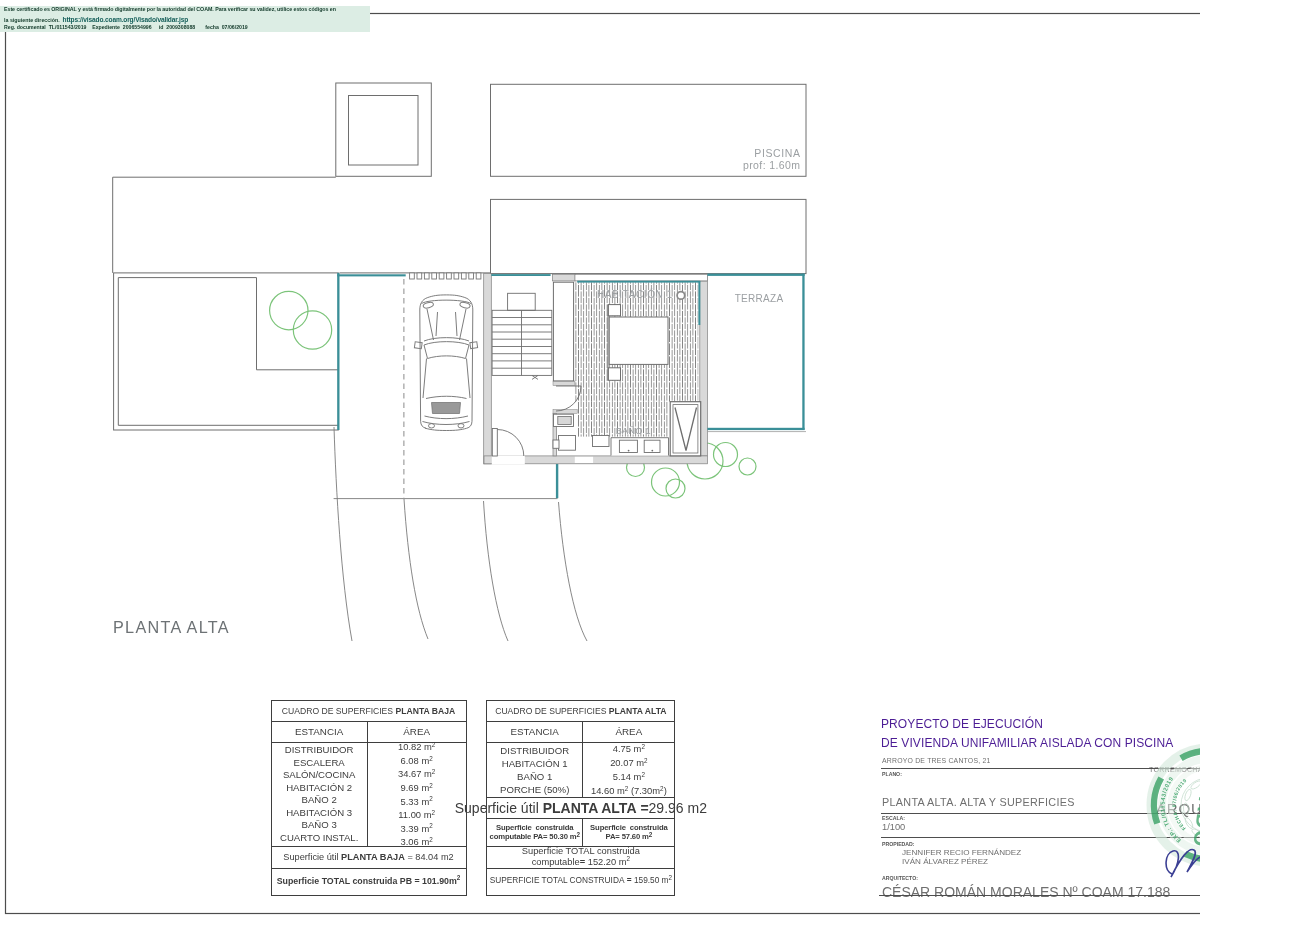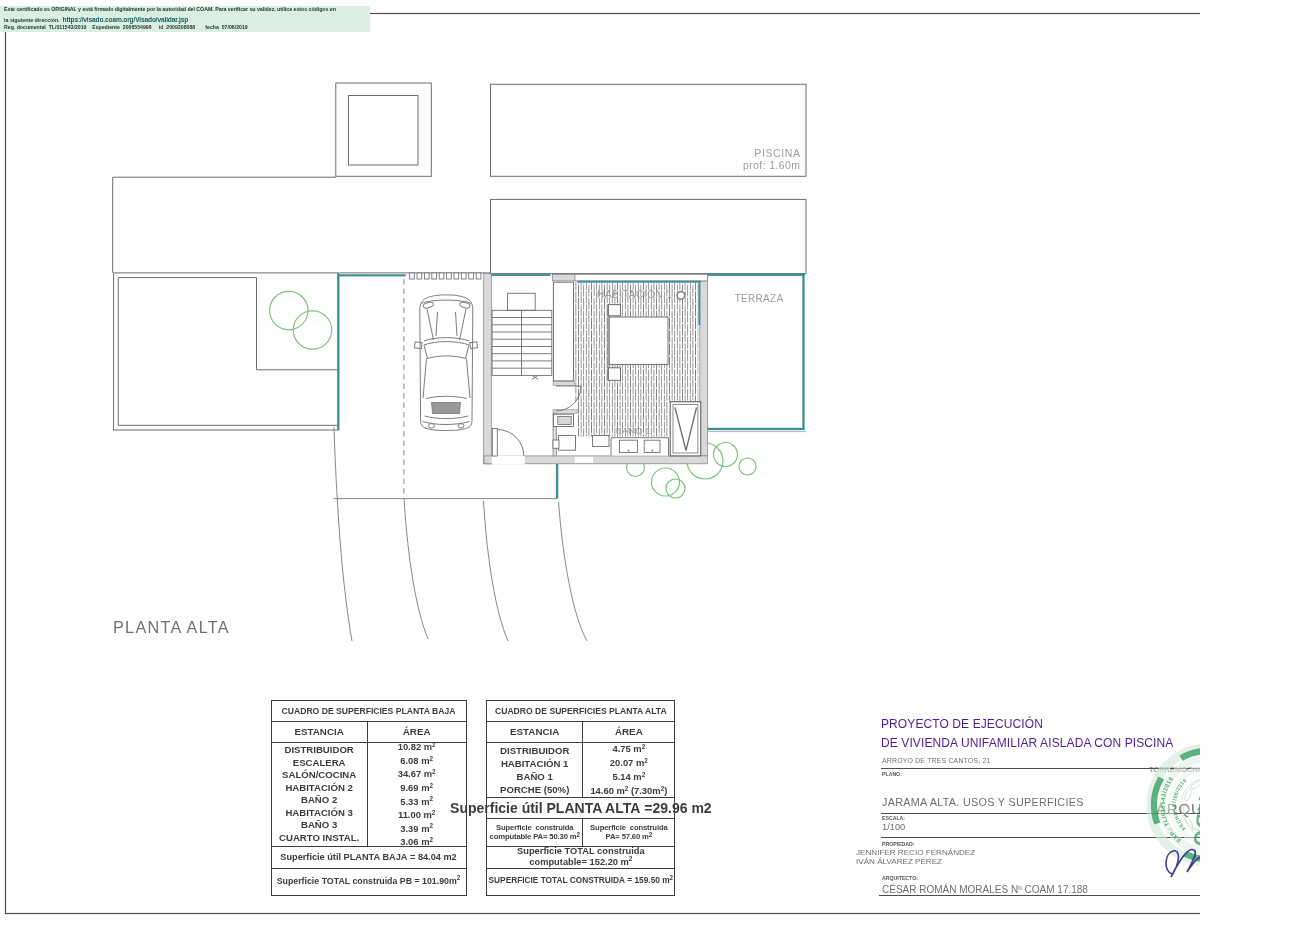--- a/index.html
+++ b/index.html
@@ -214,21 +214,21 @@
   <text x="734.7" y="302.3" font-size="10" letter-spacing="0.3">TERRAZA</text>
   <text x="615.8" y="433.6" font-size="9.2" letter-spacing="0.2">BAÑO 1</text>
 </g>
 </svg>
 
 <div class="abs" style="left:113px;top:618px;font-size:16.2px;letter-spacing:1.3px;color:#6d7275;">PLANTA ALTA</div>
 
 <style>
   .tbl{position:absolute;border:1.5px solid #3e3e3e;color:#3c3c3c;font-size:9.8px;background:#fff;}
   .tbl .row{position:relative;border-bottom:1.5px solid #3e3e3e;box-sizing:border-box;white-space:nowrap;
-            display:flex;align-items:center;justify-content:center;text-align:center;font-weight:bold;}
+            display:flex;align-items:center;justify-content:center;text-align:center;}
   .tbl .row:last-child{border-bottom:none;}
   .tbl .c1{box-sizing:border-box;border-right:1.5px solid #3e3e3e;height:100%;white-space:nowrap;
            display:flex;flex-direction:column;align-items:center;justify-content:center;}
   .tbl .c2{box-sizing:border-box;height:100%;white-space:nowrap;display:flex;flex-direction:column;align-items:center;justify-content:center;}
   .sup{font-size:6.3px;position:relative;top:-3.2px;}
 </style>
 <div class="tbl" style="left:270.5px;top:699.9px;width:194px;height:194.6px;">
   <div class="row" style="height:20.8px;font-size:8.6px;">CUADRO DE SUPERFICIES&nbsp;<b>PLANTA BAJA</b></div>
   <div class="row" style="height:21.4px;padding:0;">
     <div class="c1" style="width:96.3px;">ESTANCIA</div>
@@ -276,31 +276,31 @@
   <div class="row" style="height:23.7px;font-size:8.3px;">SUPERFICIE TOTAL CONSTRUIDA&nbsp;<b>=</b>&nbsp;159.50 m<span class="sup">2</span></div>
 </div>
 
 <div class="abs" style="left:881px;top:714.5px;font-size:12px;letter-spacing:0.1px;color:#4c1d95;line-height:19.6px;white-space:nowrap;">
   PROYECTO DE EJECUCIÓN<br>DE VIVIENDA UNIFAMILIAR AISLADA CON PISCINA
 </div>
 <div class="abs" style="left:882px;top:757px;font-size:6.9px;letter-spacing:0.2px;color:#6f6f6f;">ARROYO DE TRES CANTOS, 21</div>
 <div class="abs" style="left:1090px;top:757px;width:194px;font-size:7.2px;letter-spacing:0.2px;color:#6f6f6f;text-align:right;margin-top:8px;">TORREMOCHA DE JARAMA (MADRID)</div>
 <div class="hr" style="left:881px;top:768.3px;width:410px;"></div>
 <div class="abs" style="left:882px;top:771px;font-size:5.2px;font-weight:bold;color:#555;">PLANO:</div>
-<div class="abs" style="left:882px;top:795.5px;font-size:10.8px;letter-spacing:0.3px;color:#6f6f6f;">JARAMA ALTA. USOS Y SUPERFICIES</div>
+<div class="abs" style="left:882px;top:795.5px;font-size:10.8px;letter-spacing:0.3px;color:#6f6f6f;">PLANTA ALTA. ALTA Y SUPERFICIES</div>
 <div class="hr" style="left:881px;top:812.6px;width:410px;"></div>
 <div class="abs" style="left:882px;top:814.8px;font-size:5.2px;font-weight:bold;color:#555;">ESCALA:</div>
 <div class="abs" style="left:882px;top:822px;font-size:9.3px;color:#6f6f6f;">1/100</div>
 <div class="abs" style="left:1241px;top:816px;font-size:5.2px;font-weight:bold;color:#555;">FECHA:</div>
 <div class="abs" style="left:1160px;top:824.5px;width:123px;font-size:11px;color:#6f6f6f;text-align:right;">MAYO&nbsp; 2019</div>
 <div class="hr" style="left:881px;top:836.5px;width:410px;"></div>
 <div class="abs" style="left:882px;top:840.7px;font-size:5.2px;font-weight:bold;color:#555;">PROPIEDAD:</div>
-<div class="abs" style="left:856px;top:849px;font-size:8.1px;color:#6f6f6f;line-height:8.8px;">JENNIFER RECIO FERNÁNDEZ<br>IVÁN ÁLVAREZ PÉREZ</div>
+<div class="abs" style="left:902px;top:849px;font-size:8.1px;color:#6f6f6f;line-height:8.8px;">JENNIFER RECIO FERNÁNDEZ<br>IVÁN ÁLVAREZ PÉREZ</div>
 <div class="abs" style="left:882px;top:874.5px;font-size:5.2px;font-weight:bold;color:#555;">ARQUITECTO:</div>
-<div class="abs" style="left:882px;top:883.5px;font-size:10px;color:#6f6f6f;">CÉSAR ROMÁN MORALES Nº COAM 17.188</div>
+<div class="abs" style="left:882px;top:883.5px;font-size:14px;color:#6f6f6f;">CÉSAR ROMÁN MORALES Nº COAM 17.188</div>
 <div class="hr" style="left:879px;top:895px;width:412px;"></div>
 
 <div class="abs" style="left:1228.5px;top:769.5px;font-size:30px;color:#6a6a6a;letter-spacing:0px;">A03</div>
 <div class="abs" style="left:1120px;top:800px;width:164px;text-align:right;font-size:15px;letter-spacing:0.8px;color:#757575;">ARQUITECTURA</div>
 <div class="abs" style="left:1218px;top:836px;font-size:27px;font-weight:bold;color:#1e3c64;letter-spacing:0.5px;">A+E</div>
 <div class="abs" style="left:1120px;top:867px;width:161px;text-align:right;font-size:11.5px;letter-spacing:3.2px;color:#1e3c64;">validez</div>
 <div class="abs" style="left:1120px;top:882.5px;width:160px;text-align:right;font-size:5px;letter-spacing:1.4px;color:#7fa18e;">saturnino calleja 16</div>
 <div class="abs" style="left:1120px;top:888.7px;width:160px;text-align:right;font-size:4.6px;letter-spacing:0.9px;color:#8f9e95;">28002 madrid&nbsp; 91 831 ab.al</div>
 
 <svg class="abs" style="left:1120px;top:725px" width="188" height="170" viewBox="0 0 188 170">

